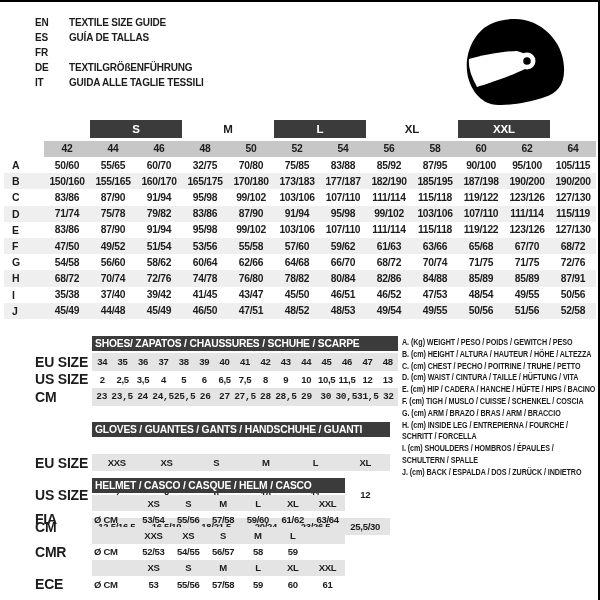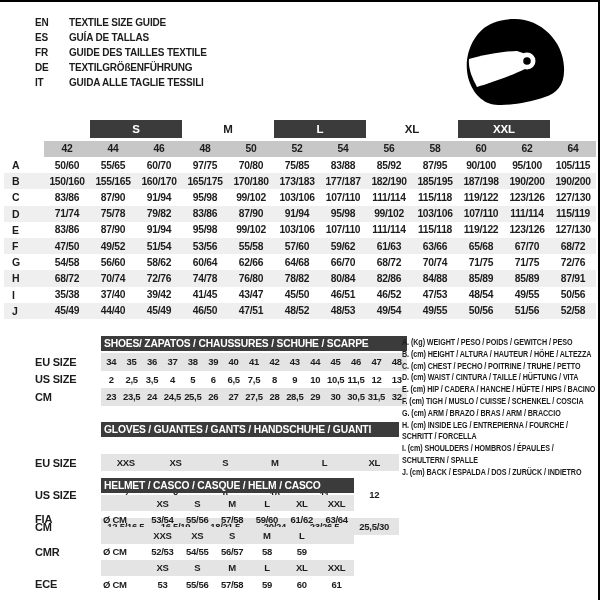--- a/index.html
+++ b/index.html
@@ -29,21 +29,21 @@
   .lbl{padding-left:8px;font-weight:bold;font-size:10.5px;text-align:left;}
   .cell{text-align:center;font-weight:bold;font-size:10.3px;letter-spacing:-0.3px;}
 
   
   .sub{position:absolute;left:35px;}
   .sub-shoes{top:336px;}
   .sub-gloves{top:407px;}
   .sub-helmet{top:478px;}
   .s-row{display:flex;align-items:stretch;}
   .s-head{height:17px;align-items:flex-start;}
-  .s-lbl{width:66px;display:flex;align-items:center;font-weight:bold;font-size:11px;letter-spacing:-0.2px;}
+  .s-lbl{width:57px;display:flex;align-items:center;font-weight:bold;font-size:14px;letter-spacing:-0.2px;}
   .s-title{height:15px;display:flex;align-items:center;padding-left:3px;background:#3b3b3b;color:#fff;
            font-weight:bold;font-size:10.3px;letter-spacing:-0.2px;box-sizing:border-box;}
   .sub-shoes  .s-title,.sub-shoes  .s-vals{width:306px;}
   .sub-gloves .s-title,.sub-gloves .s-vals{width:298px;}
   .sub-helmet .s-title,.sub-helmet .s-vals{width:253px;}
   .sub-shoes  .s-row{height:17.5px;}
   .sub-gloves .s-row{height:17px;margin-top:15px;}
   .sub-helmet .s-row{height:16.2px;}
   .sub .s-head{height:17px;}
   .s-vals{display:grid;align-items:center;}
@@ -67,21 +67,20 @@
       <div class="lang-row">
         <div class="lang-code">EN</div>
         <div class="lang-label">TEXTILE SIZE GUIDE</div>
       </div>
       <div class="lang-row">
         <div class="lang-code">ES</div>
         <div class="lang-label">GUÍA DE TALLAS</div>
       </div>
       <div class="lang-row">
         <div class="lang-code">FR</div>
-        <div class="lang-label">GUIDE DES TAILLES TEXTILE</div>
       </div>
       <div class="lang-row">
         <div class="lang-code">DE</div>
         <div class="lang-label">TEXTILGRÖßENFÜHRUNG</div>
       </div>
       <div class="lang-row">
         <div class="lang-code">IT</div>
         <div class="lang-label">GUIDA ALLE TAGLIE TESSILI</div>
       </div>
     </div>
@@ -118,21 +117,21 @@
         <div class="cell">58</div>
         <div class="cell">60</div>
         <div class="cell">62</div>
         <div class="cell">64</div>
       </div>
       <div class="t-row data-row">
         <div class="lbl">A</div>
         <div class="cell">50/60</div>
         <div class="cell">55/65</div>
         <div class="cell">60/70</div>
-        <div class="cell">97/75</div>
+        <div class="cell">32/75</div>
         <div class="cell">70/80</div>
         <div class="cell">75/85</div>
         <div class="cell">83/88</div>
         <div class="cell">85/92</div>
         <div class="cell">87/95</div>
         <div class="cell">90/100</div>
         <div class="cell">95/100</div>
         <div class="cell">105/115</div>
       </div>
       <div class="t-row data-row stripe">
@@ -251,21 +250,21 @@
         <div class="cell">46/51</div>
         <div class="cell">46/52</div>
         <div class="cell">47/53</div>
         <div class="cell">48/54</div>
         <div class="cell">49/55</div>
         <div class="cell">50/56</div>
       </div>
       <div class="t-row data-row stripe">
         <div class="lbl">J</div>
         <div class="cell">45/49</div>
-        <div class="cell">44/40</div>
+        <div class="cell">44/48</div>
         <div class="cell">45/49</div>
         <div class="cell">46/50</div>
         <div class="cell">47/51</div>
         <div class="cell">48/52</div>
         <div class="cell">48/53</div>
         <div class="cell">49/54</div>
         <div class="cell">49/55</div>
         <div class="cell">50/56</div>
         <div class="cell">51/56</div>
         <div class="cell">52/58</div>
@@ -312,21 +311,21 @@
           <div class="s-cell">9</div>
           <div class="s-cell">10</div>
           <div class="s-cell">10,5</div>
           <div class="s-cell">11,5</div>
           <div class="s-cell">12</div>
           <div class="s-cell">13</div>
         </div>
       </div>
       <div class="s-row">
         <div class="s-lbl">CM</div>
-        <div class="s-vals striped" style="grid-template-columns: repeat(15, 1fr);">
+        <div class="s-vals striped" style="grid-template-columns: repeat(15, 1fr); font-family: Liberation Mono, monospace;">
           <div class="s-cell">23</div>
           <div class="s-cell">23,5</div>
           <div class="s-cell">24</div>
           <div class="s-cell">24,5</div>
           <div class="s-cell">25,5</div>
           <div class="s-cell">26</div>
           <div class="s-cell">27</div>
           <div class="s-cell">27,5</div>
           <div class="s-cell">28</div>
           <div class="s-cell">28,5</div>

